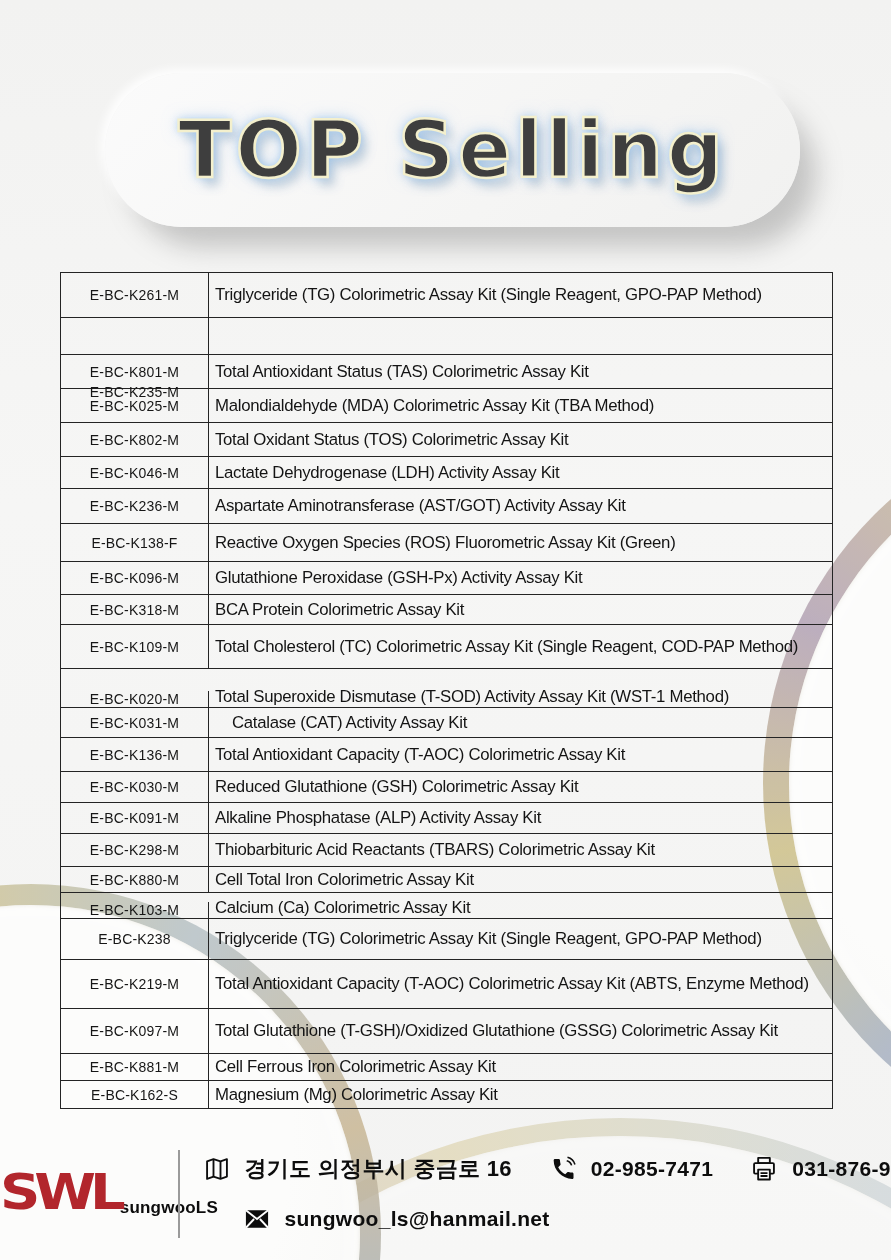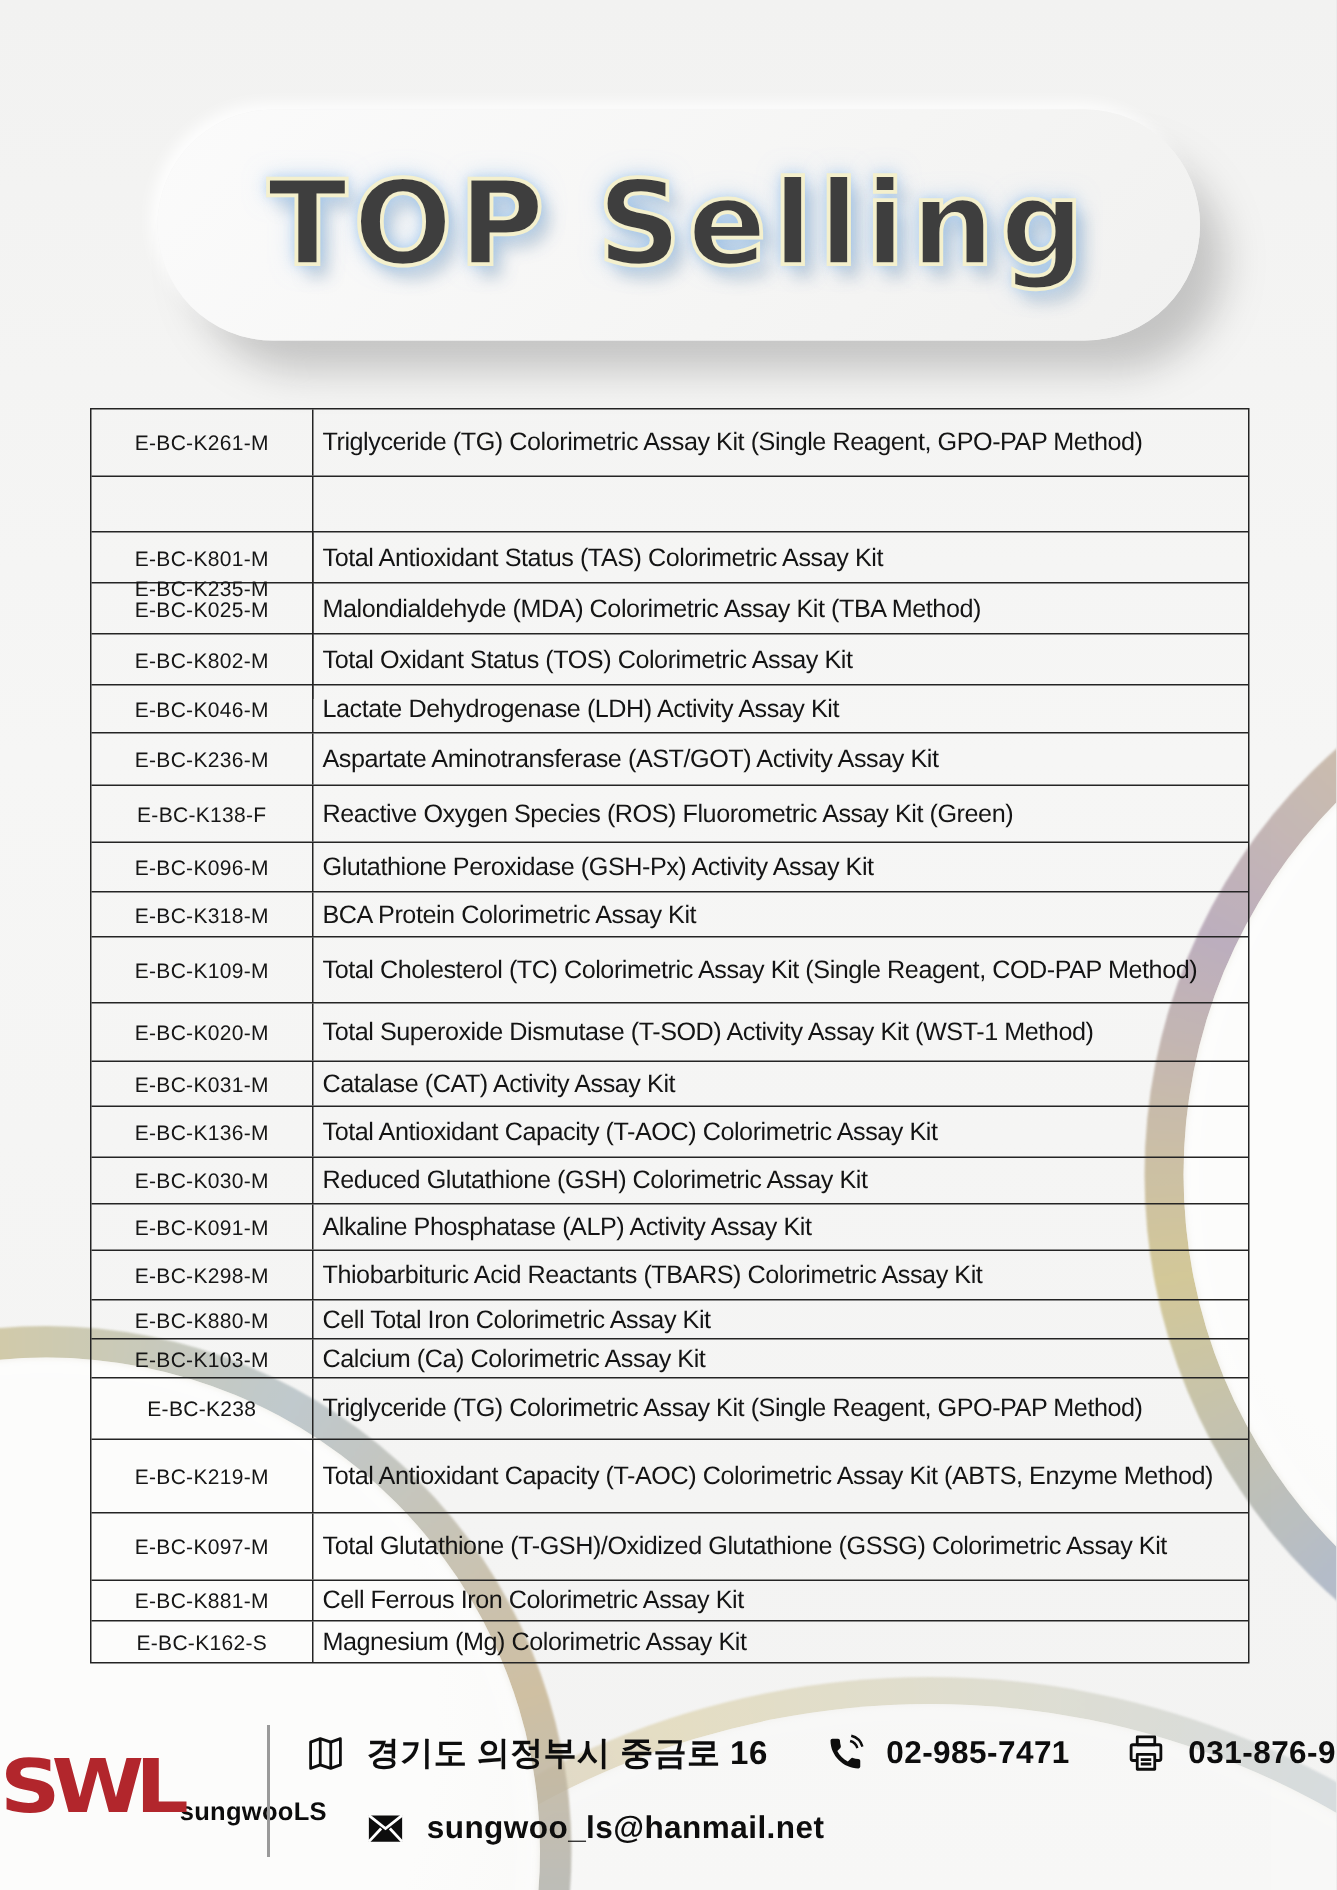--- a/index.html
+++ b/index.html
@@ -122,25 +122,25 @@
         <div class="t-name">Glutathione Peroxidase (GSH-Px) Activity Assay Kit</div>
       </div>
       <div class="t-row" style="height: 30px;">
         <div class="t-code">E-BC-K318-M</div>
         <div class="t-name">BCA Protein Colorimetric Assay Kit</div>
       </div>
       <div class="t-row" style="height: 44px;">
         <div class="t-code">E-BC-K109-M</div>
         <div class="t-name">Total Cholesterol (TC) Colorimetric Assay Kit (Single Reagent, COD-PAP Method)</div>
       </div>
-      <div class="t-row" style="height: 39px;">
+      <div class="t-row" style="height: 39px; align-items: flex-end;">
         <div class="t-code">E-BC-K020-M</div>
         <div class="t-name">Total Superoxide Dismutase (T-SOD) Activity Assay Kit (WST-1 Method)</div>
       </div>
-      <div class="t-row" style="height: 30px;">
+      <div class="t-row" style="height: 30px; gap: 17px;">
         <div class="t-code">E-BC-K031-M</div>
         <div class="t-name">Catalase (CAT) Activity Assay Kit</div>
       </div>
       <div class="t-row" style="height: 34px;">
         <div class="t-code">E-BC-K136-M</div>
         <div class="t-name">Total Antioxidant Capacity (T-AOC) Colorimetric Assay Kit</div>
       </div>
       <div class="t-row" style="height: 31px;">
         <div class="t-code">E-BC-K030-M</div>
         <div class="t-name">Reduced Glutathione (GSH) Colorimetric Assay Kit</div>
@@ -150,21 +150,21 @@
         <div class="t-name">Alkaline Phosphatase (ALP) Activity Assay Kit</div>
       </div>
       <div class="t-row" style="height: 33px;">
         <div class="t-code">E-BC-K298-M</div>
         <div class="t-name">Thiobarbituric Acid Reactants (TBARS) Colorimetric Assay Kit</div>
       </div>
       <div class="t-row" style="height: 26px;">
         <div class="t-code">E-BC-K880-M</div>
         <div class="t-name">Cell Total Iron Colorimetric Assay Kit</div>
       </div>
-      <div class="t-row" style="height: 26px;">
+      <div class="t-row" style="height: 26px; align-items: flex-end;">
         <div class="t-code">E-BC-K103-M</div>
         <div class="t-name">Calcium (Ca) Colorimetric Assay Kit</div>
       </div>
       <div class="t-row" style="height: 41px;">
         <div class="t-code">E-BC-K238</div>
         <div class="t-name">Triglyceride (TG) Colorimetric Assay Kit (Single Reagent, GPO-PAP Method)</div>
       </div>
       <div class="t-row" style="height: 49px;">
         <div class="t-code">E-BC-K219-M</div>
         <div class="t-name">Total Antioxidant Capacity (T-AOC) Colorimetric Assay Kit (ABTS, Enzyme Method)</div>

